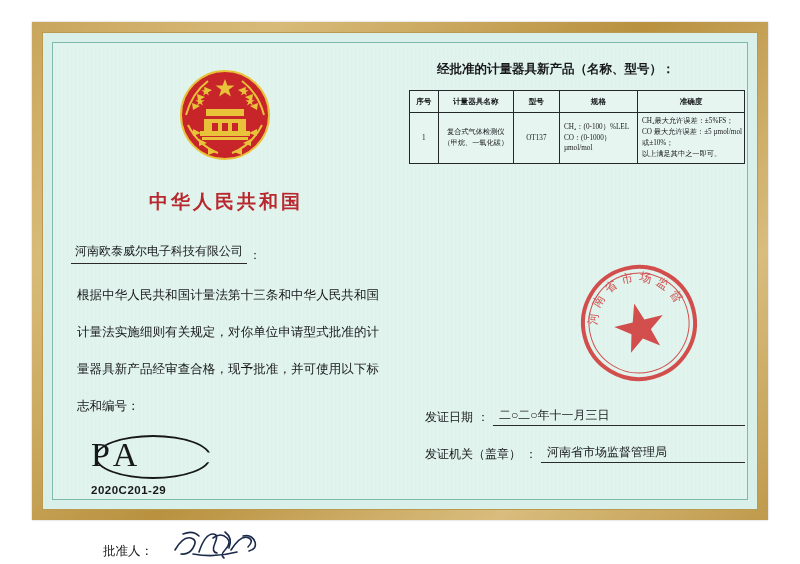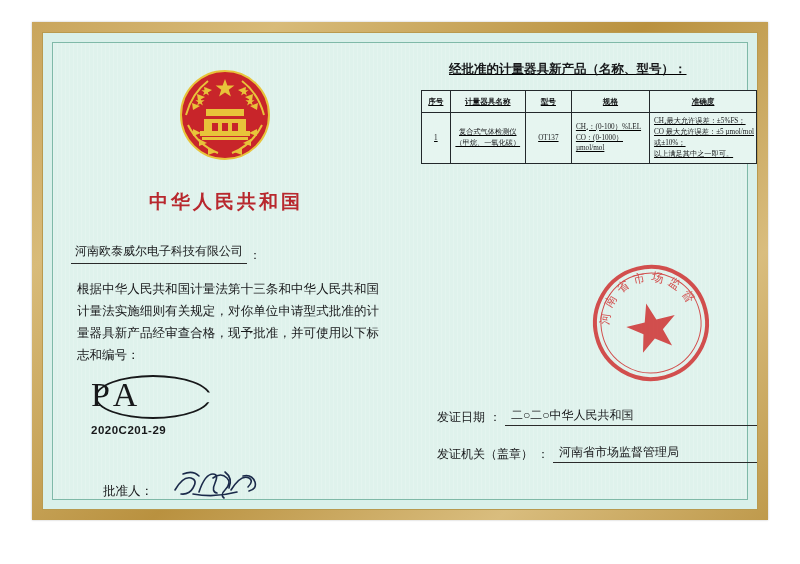--- a/index.html
+++ b/index.html
@@ -107,24 +107,24 @@
     white-space: nowrap;
   }
   .applicant-colon {
     font-size: 12px;
     padding-left: 2px;
   }
   .para {
     margin-top: 14px;
     padding: 0 12px 0 16px;
     font-size: 12.5px;
-    line-height: 22px;
+    line-height: 37px;
     color: #17181a;
     text-align: justify;
-    font-family: Liberation Sans, sans-serif;
+    font-family: Liberation Mono, monospace;
   }
   .mark-area {
     margin-top: 6px;
     padding-left: 30px;
   }
   .pa-mark {
     position: relative;
     width: 122px;
     height: 46px;
   }
@@ -171,24 +171,23 @@
     position: relative;
     margin-left: 10px;
     width: 120px;
     height: 30px;
   }
   .sig svg { position: absolute; left: 0; top: -6px; }
 
   
   .right-col {
     position: absolute;
-    left: 368px;
+    left: 356px;
     top: 18px;
     width: 308px;
-    text-decoration: underline;
   }
   .right-title {
     font-size: 12.5px;
     color: #17181a;
     font-weight: bold;
     text-align: left;
     padding-left: 28px;
     font-family: "Liberation Serif", serif;
   }
   table.prod-table {
@@ -386,21 +385,21 @@
                 <text font-family="'Liberation Serif', serif" font-size="12" fill="#cf2b2b" letter-spacing="5">
                   <textPath href="#sealArc" startOffset="6%">河南省市场监督管理局</textPath>
                 </text>
               </svg>
             </div>
 
             <div class="issue-block">
               <div class="issue-row">
                 <span class="issue-label">发证日期</span>
                 <span class="issue-sep">：</span>
-                <span class="issue-value">二○二○中华人民共和国</span>
+                <span class="issue-value">二○二○年十一月三日</span>
               </div>
               <div class="issue-row">
                 <span class="issue-label">发证机关（盖章）</span>
                 <span class="issue-sep">：</span>
                 <span class="issue-value">河南省市场监督管理局</span>
               </div>
             </div>
           </div>
 
         </div>

